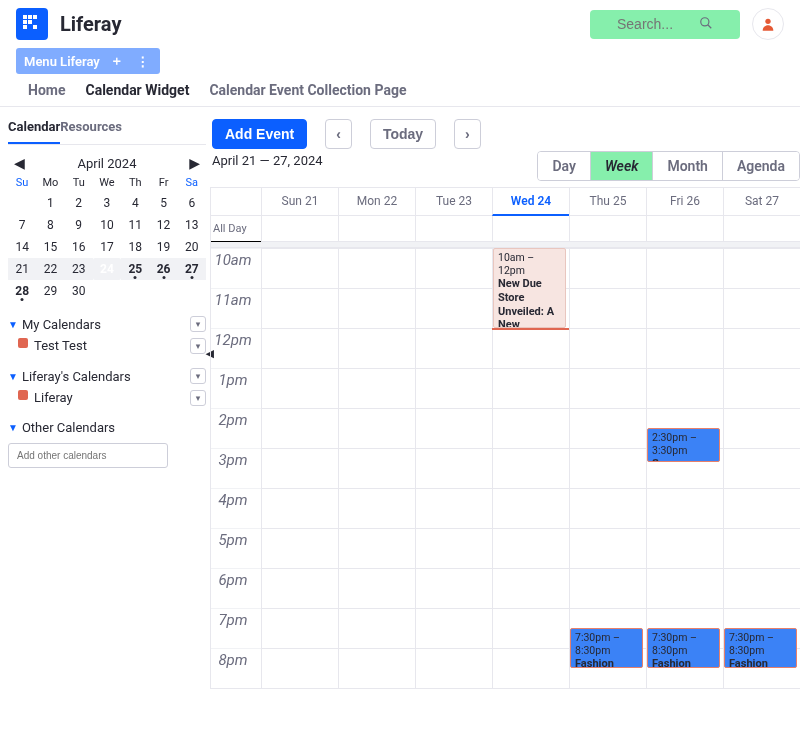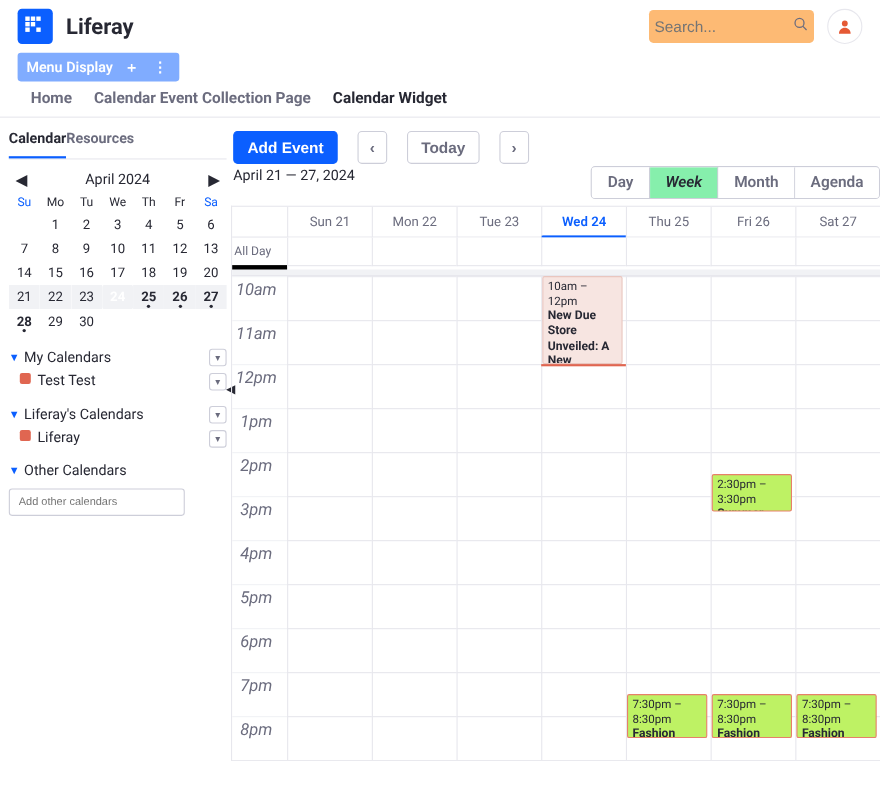--- a/index.html
+++ b/index.html
@@ -4,21 +4,21 @@
 <style>
 * { box-sizing: border-box; margin: 0; padding: 0; }
 body { font-family: -apple-system, BlinkMacSystemFont, "Segoe UI", Roboto, Helvetica, Arial, sans-serif; font-size: 13px; color: #272833; background: #fff; width: 800px; }
 
 
 .header { display: flex; align-items: center; padding: 8px 16px; gap: 12px; }
 .logo-box { width: 32px; height: 32px; background: #0b5fff; border-radius: 4px; display: flex; align-items: center; justify-content: center; }
 .logo-box svg { width: 20px; height: 20px; }
 .brand { font-size: 20px; font-weight: 700; color: #272833; }
 .spacer { flex: 1; }
-.search-box { display: flex; align-items: center; background: #fdba74; border-radius: 4px; padding: 6px 5px; width: 150px; }
+.search-box { display: flex; align-items: center; background: #86efac; border-radius: 4px; padding: 6px 27px; width: 150px; }
 .search-box input { border: none; background: transparent; outline: none; font-size: 14px; width: 100%; color: #6b6c7e; }
 .search-icon { color: #6b6c7e; }
 .avatar { width: 32px; height: 32px; border-radius: 50%; border: 1px solid #e7e7ed; display: flex; align-items: center; justify-content: center; color: #e55934; }
 
 
 .ribbon { display: flex; align-items: center; gap: 0; padding: 0 16px; }
 .menu-display { display:inline-flex; align-items:center; gap:8px; background:#80acff; color:#fff; font-weight:600; font-size:13px; padding:4px 8px; border-radius:3px; }
 .menu-display .plus, .menu-display .dots { width:18px; height:18px; display:inline-flex; align-items:center; justify-content:center; border-radius:2px; cursor:pointer; }
 
 .top-tabs { display: flex; gap: 20px; padding: 8px 28px 0 28px; align-items: flex-end; }
@@ -74,31 +74,31 @@
 .toolbar-row2 { display:flex; align-items:flex-start; padding-right:0; margin-top:-2px; margin-bottom:6px;}
 .toolbar-row2 .range-label { flex:0 0 auto; }
 
 
 .weekgrid { border:1px solid #e7e7ed; border-right:none; position:relative; width:590px; overflow:hidden; }
 .wg-head { display:grid; grid-template-columns: 50px repeat(7, 77px); }
 .wg-head .dayh { border-left:1px solid #e7e7ed; border-bottom:1px solid #e7e7ed; text-align:center; font-size:12px; padding:6px 0; color:#6b6c7e; }
 .wg-head .dayh.today { color:#0b5fff; border-bottom:2px solid #0b5fff; font-weight:600; }
 .wg-head .corner { border-bottom:1px solid #e7e7ed; }
 .wg-allday { display:grid; grid-template-columns: 50px repeat(7, 77px); }
-.wg-allday .lab { font-size:11px; color:#6b6c7e; padding:6px 2px; border-bottom:4px solid #000000; }
+.wg-allday .lab { font-size:11px; color:#6b6c7e; padding:6px 2px; border-bottom:1px solid #000000; }
 .wg-allday .c { border-left:1px solid #e7e7ed; border-bottom:1px solid #e7e7ed; height:26px; background:#fff; }
 .divider-bar { height:6px; background:#f1f2f5; border-bottom:1px solid #e7e7ed; }
 .wg-body { position:relative; }
 .hour-row { display:grid; grid-template-columns: 50px repeat(7, 77px); height:40px; }
 .hour-row .hl { font-size:15px; color:#6b6c7e; text-align:center; padding:2px 6px 0 0; border-top:1px solid #f1f2f5;font-style:italic; }
 .hour-row .hc { border-left:1px solid #e7e7ed; border-top:1px solid #e7e7ed; position:relative; }
 .now-line { position:absolute; left:calc(50px + 3*77px); width:77px; height:2px; background:#e06651; }
 
 .event { position:absolute; background:#f7e5e1; border:1px solid #e9c6bf; border-radius:2px; font-size:11px; padding:2px 4px; overflow:hidden; cursor:pointer; }
-.event.bright { background:#bef264; border-color:#e7806a; }
+.event.bright { background:#3b82f6; border-color:#e7806a; }
 .event .time { font-size:10.5px; }
 .event .title { font-weight:700; font-size:11px; line-height:1.25; }
 
 </style>
 </head>
 <body>
 
 <div class="header">
   <div class="logo-box">
     <svg viewBox="0 0 20 20">
@@ -127,30 +127,30 @@
   <div class="avatar">
     <svg width="16" height="16" viewBox="0 0 24 24" fill="currentColor">
         <circle cx="12" cy="8" r="4"></circle>
         <path d="M4 22c0-4.4 3.6-8 8-8s8 3.6 8 8"></path>
       </svg>
   </div>
 </div>
 
 <div class="ribbon">
   <span class="menu-display">
-    <span>Menu Display</span>
+    <span>Menu Liferay</span>
     <span class="plus">＋</span>
     <span class="dots">⋮</span>
   </span>
 </div>
 
 <div class="top-tabs">
     <div class="top-tab">Home</div>
+    <div class="top-tab active">Calendar Widget</div>
     <div class="top-tab">Calendar Event Collection Page</div>
-    <div class="top-tab active">Calendar Widget</div>
   </div>
 <hr class="hr">
 
 <div class="main">
 
   <div class="sidebar">
     <div class="sub-tabs">
         <div class="sub-tab active">Calendar</div>
         <div class="sub-tab">Resources</div>
       </div>

